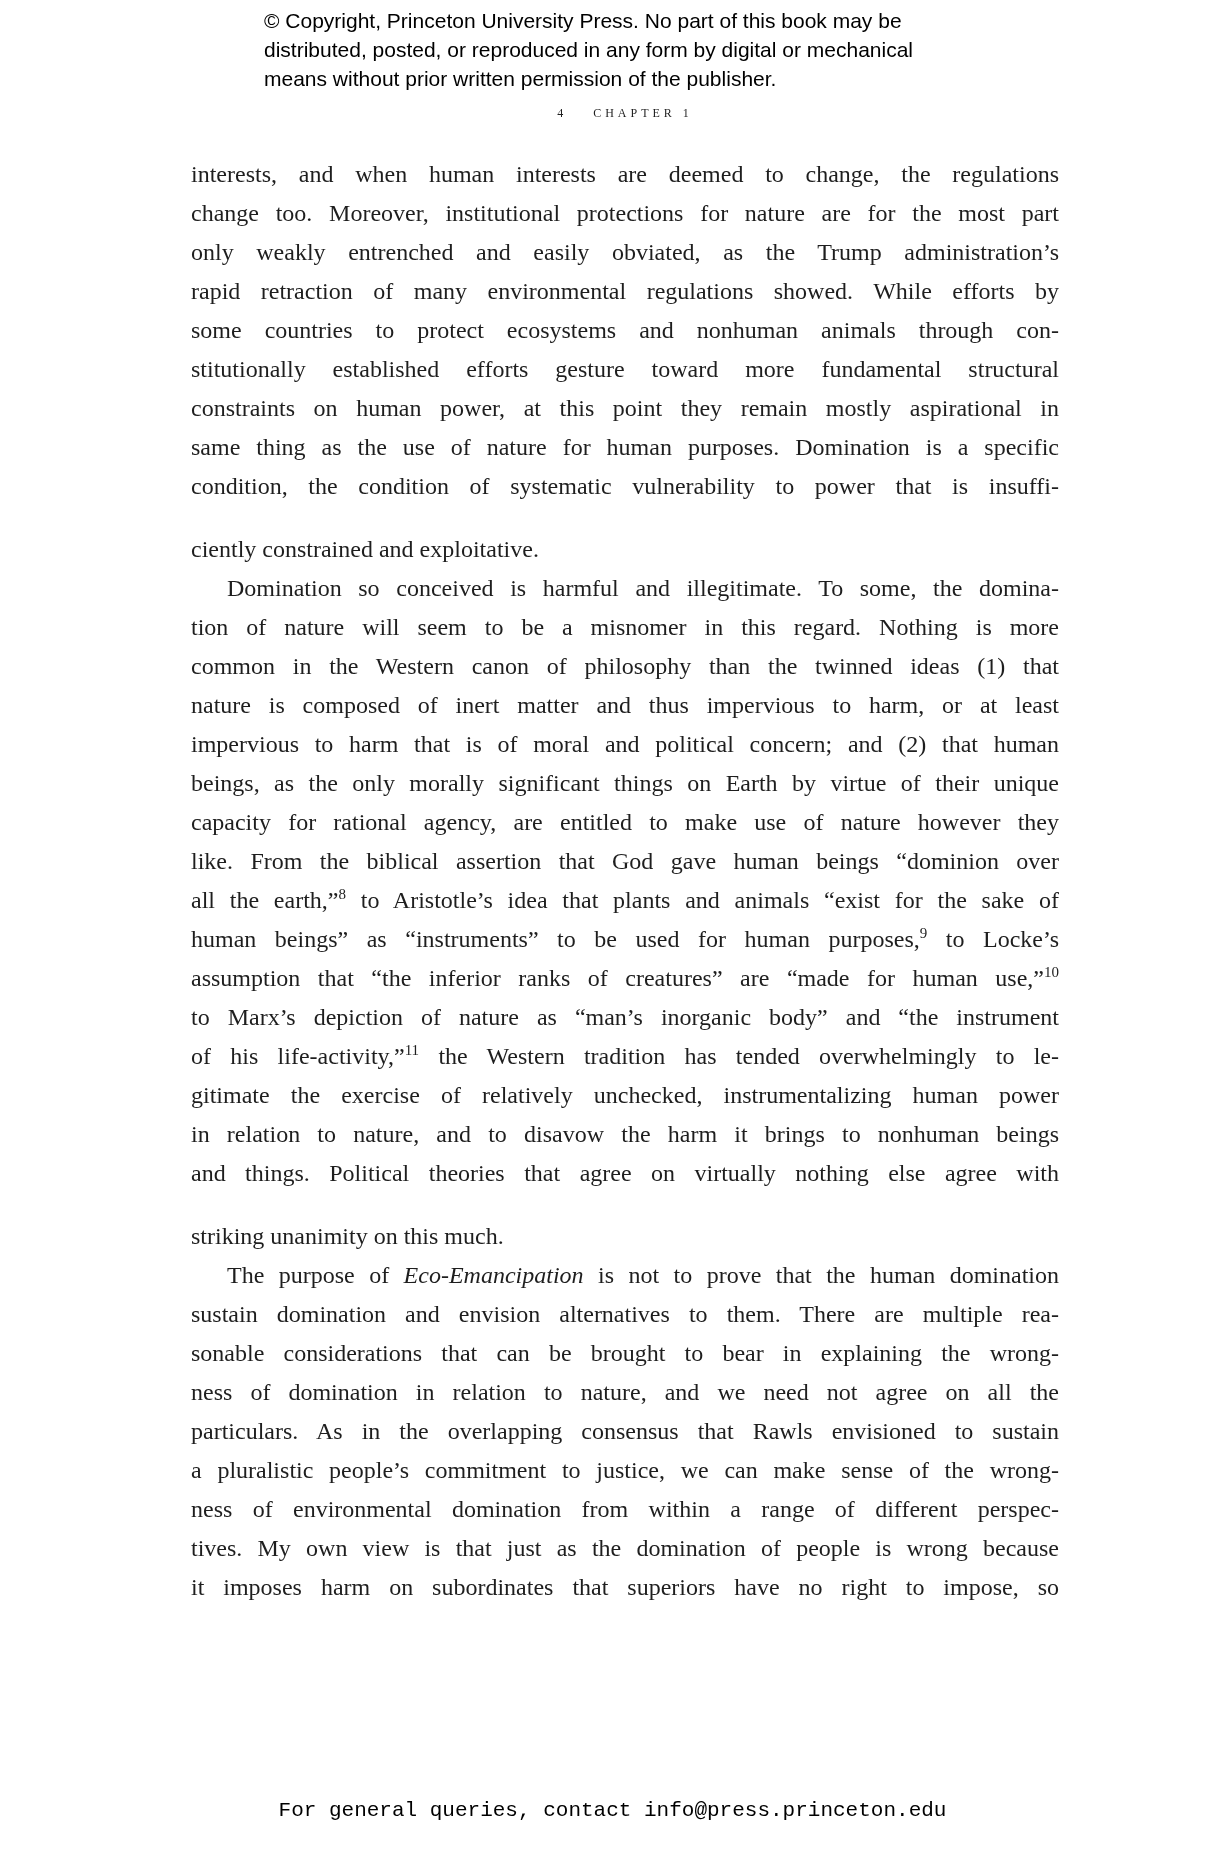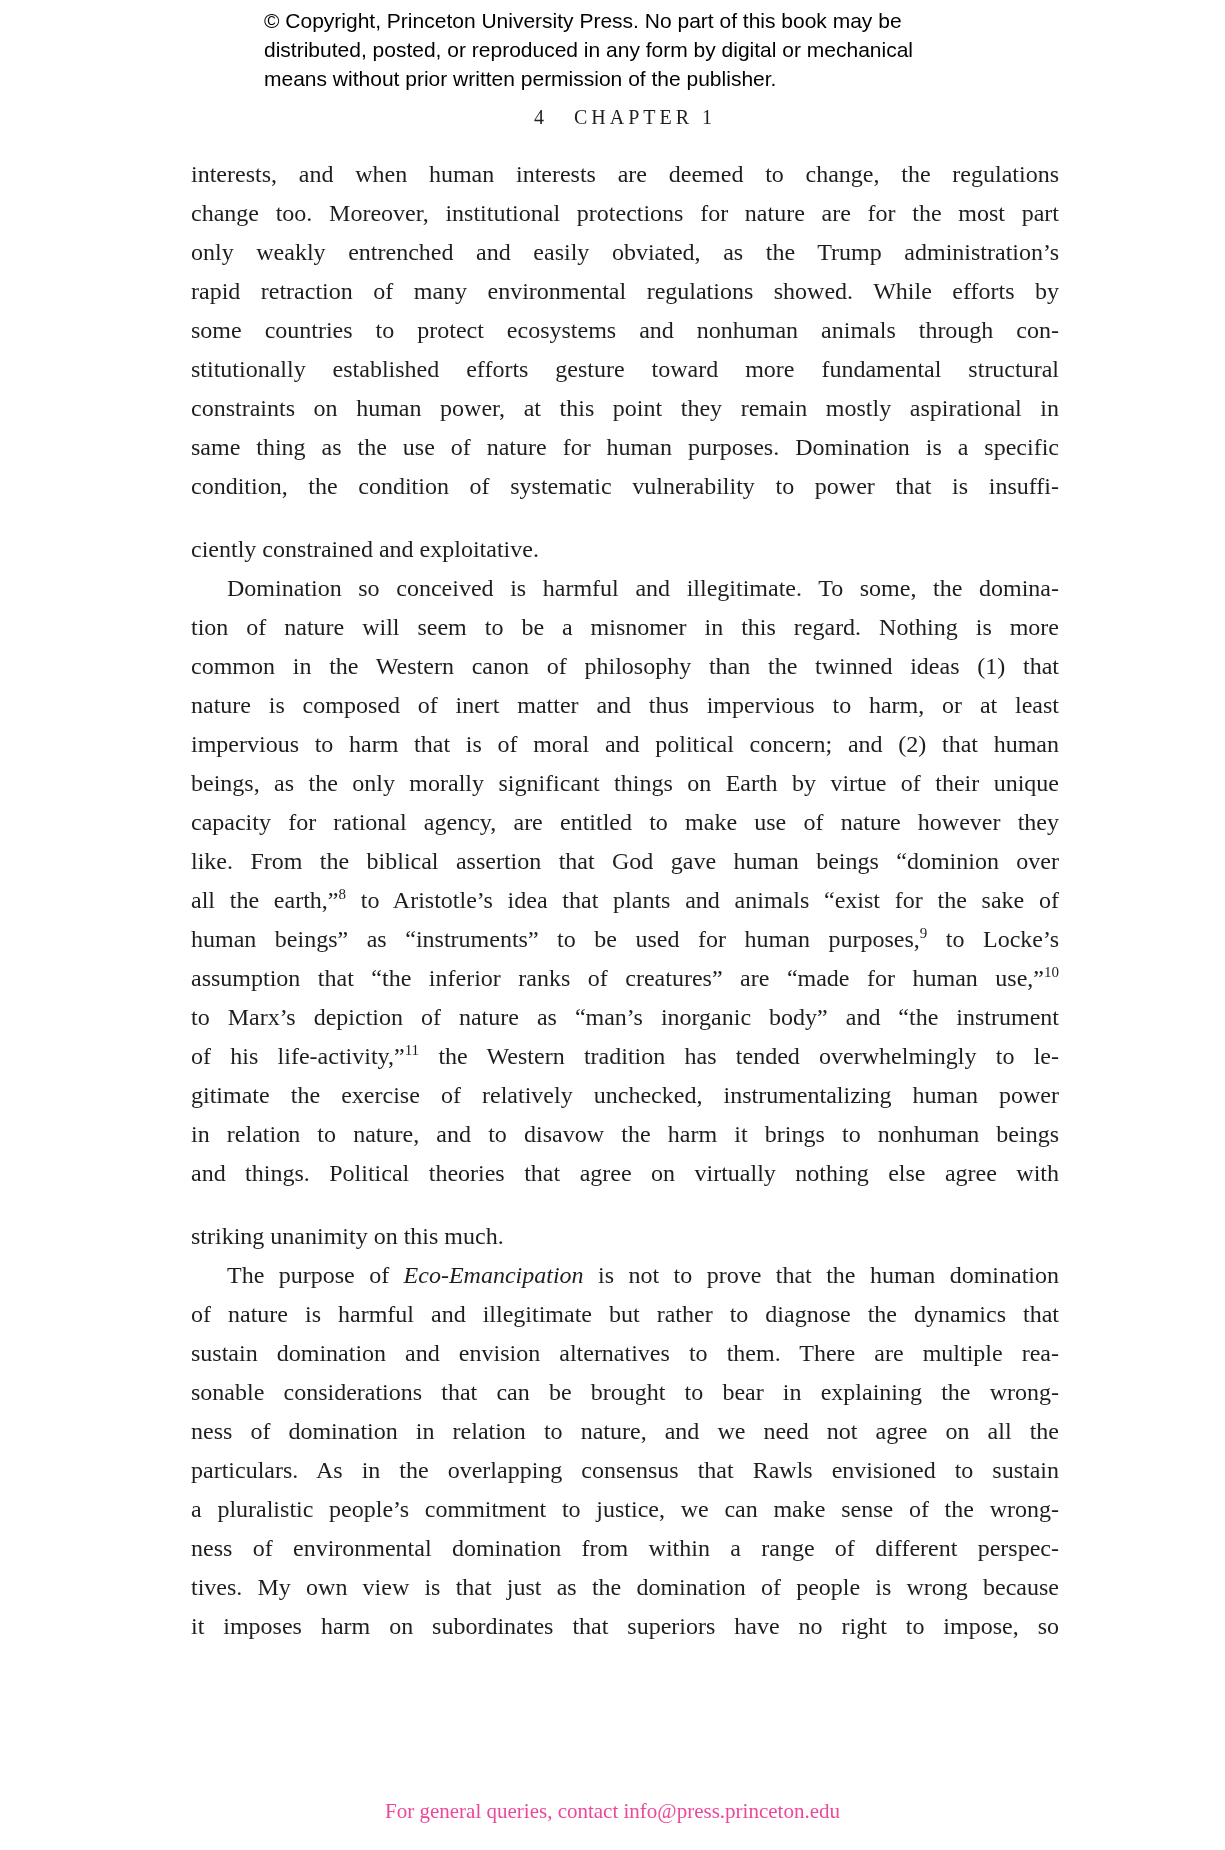--- a/index.html
+++ b/index.html
@@ -21,21 +21,21 @@
     color: #000000;
     text-align: left;
   }
   .running-header {
     position: absolute;
     left: 191px;
     top: 106px;
     width: 868px;
     text-align: center;
     font-family: "Liberation Serif", serif;
-    font-size: 20px;
+    font-size: 12px;
     color: #1f1f1f;
     letter-spacing: 4px;
   }
   .running-header .folio { margin-right: 30px; letter-spacing: 0; }
   .body-text {
     position: absolute;
     left: 191px;
     top: 155px;
     width: 868px;
     font-size: 24px;
@@ -56,23 +56,23 @@
     line-height: 0;
     vertical-align: 9px;
   }
   .line em { font-style: italic; }
   .page-footer {
     position: absolute;
     left: 0;
     top: 1799px;
     width: 1225px;
     text-align: center;
-    font-family: Liberation Serif, serif;
+    font-family: Liberation Mono, monospace;
     font-size: 21px;
-    color: #ec4899;
+    color: #000000;
   }
 </style>
 </head>
 <body>
 
 <div class="copyright">
   <div>© Copyright, Princeton University Press. No part of this book may be</div>
   <div>distributed, posted, or reproduced in any form by digital or mechanical</div>
   <div>means without prior written permission of the publisher.</div>
 </div>
@@ -103,21 +103,20 @@
     <div class="line">all the earth,”<sup>8</sup> to Aristotle’s idea that plants and animals “exist for the sake of</div>
     <div class="line">human beings” as “instruments” to be used for human purposes,<sup>9</sup> to Locke’s</div>
     <div class="line">assumption that “the inferior ranks of creatures” are “made for human use,”<sup>10</sup></div>
     <div class="line">to Marx’s depiction of nature as “man’s inorganic body” and “the instrument</div>
     <div class="line">of his life-activity,”<sup>11</sup> the Western tradition has tended overwhelmingly to le-</div>
     <div class="line">gitimate the exercise of relatively unchecked, instrumentalizing human power</div>
     <div class="line">in relation to nature, and to disavow the harm it brings to nonhuman beings</div>
     <div class="line">and things. Political theories that agree on virtually nothing else agree with</div>
     <div class="line lastline">striking unanimity on this much.</div>
     <div class="line indent">The purpose of <em>Eco-Emancipation</em> is not to prove that the human domination</div>
-    <div class="line">of nature is harmful and illegitimate but rather to diagnose the dynamics that</div>
     <div class="line">sustain domination and envision alternatives to them. There are multiple rea-</div>
     <div class="line">sonable considerations that can be brought to bear in explaining the wrong-</div>
     <div class="line">ness of domination in relation to nature, and we need not agree on all the</div>
     <div class="line">particulars. As in the overlapping consensus that Rawls envisioned to sustain</div>
     <div class="line">a pluralistic people’s commitment to justice, we can make sense of the wrong-</div>
     <div class="line">ness of environmental domination from within a range of different perspec-</div>
     <div class="line">tives. My own view is that just as the domination of people is wrong because</div>
     <div class="line">it imposes harm on subordinates that superiors have no right to impose, so</div>
   </div>
 

